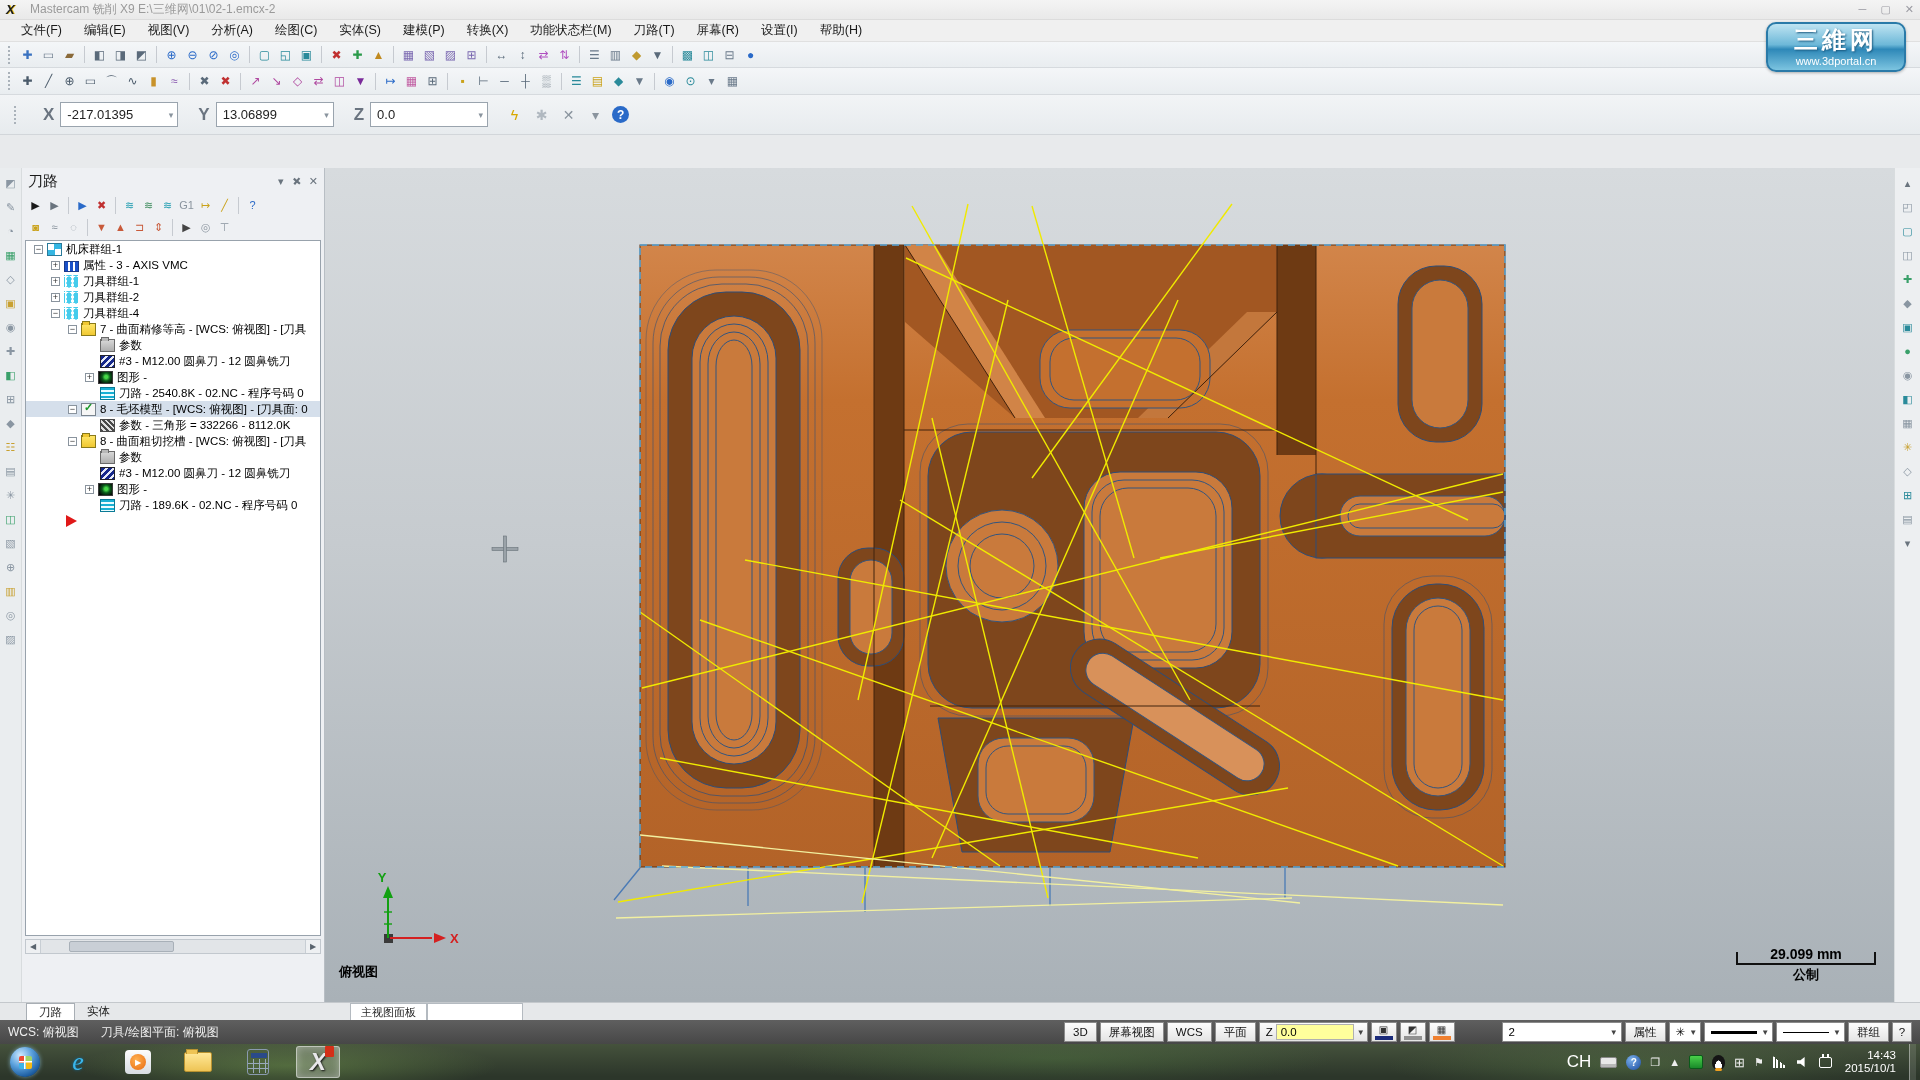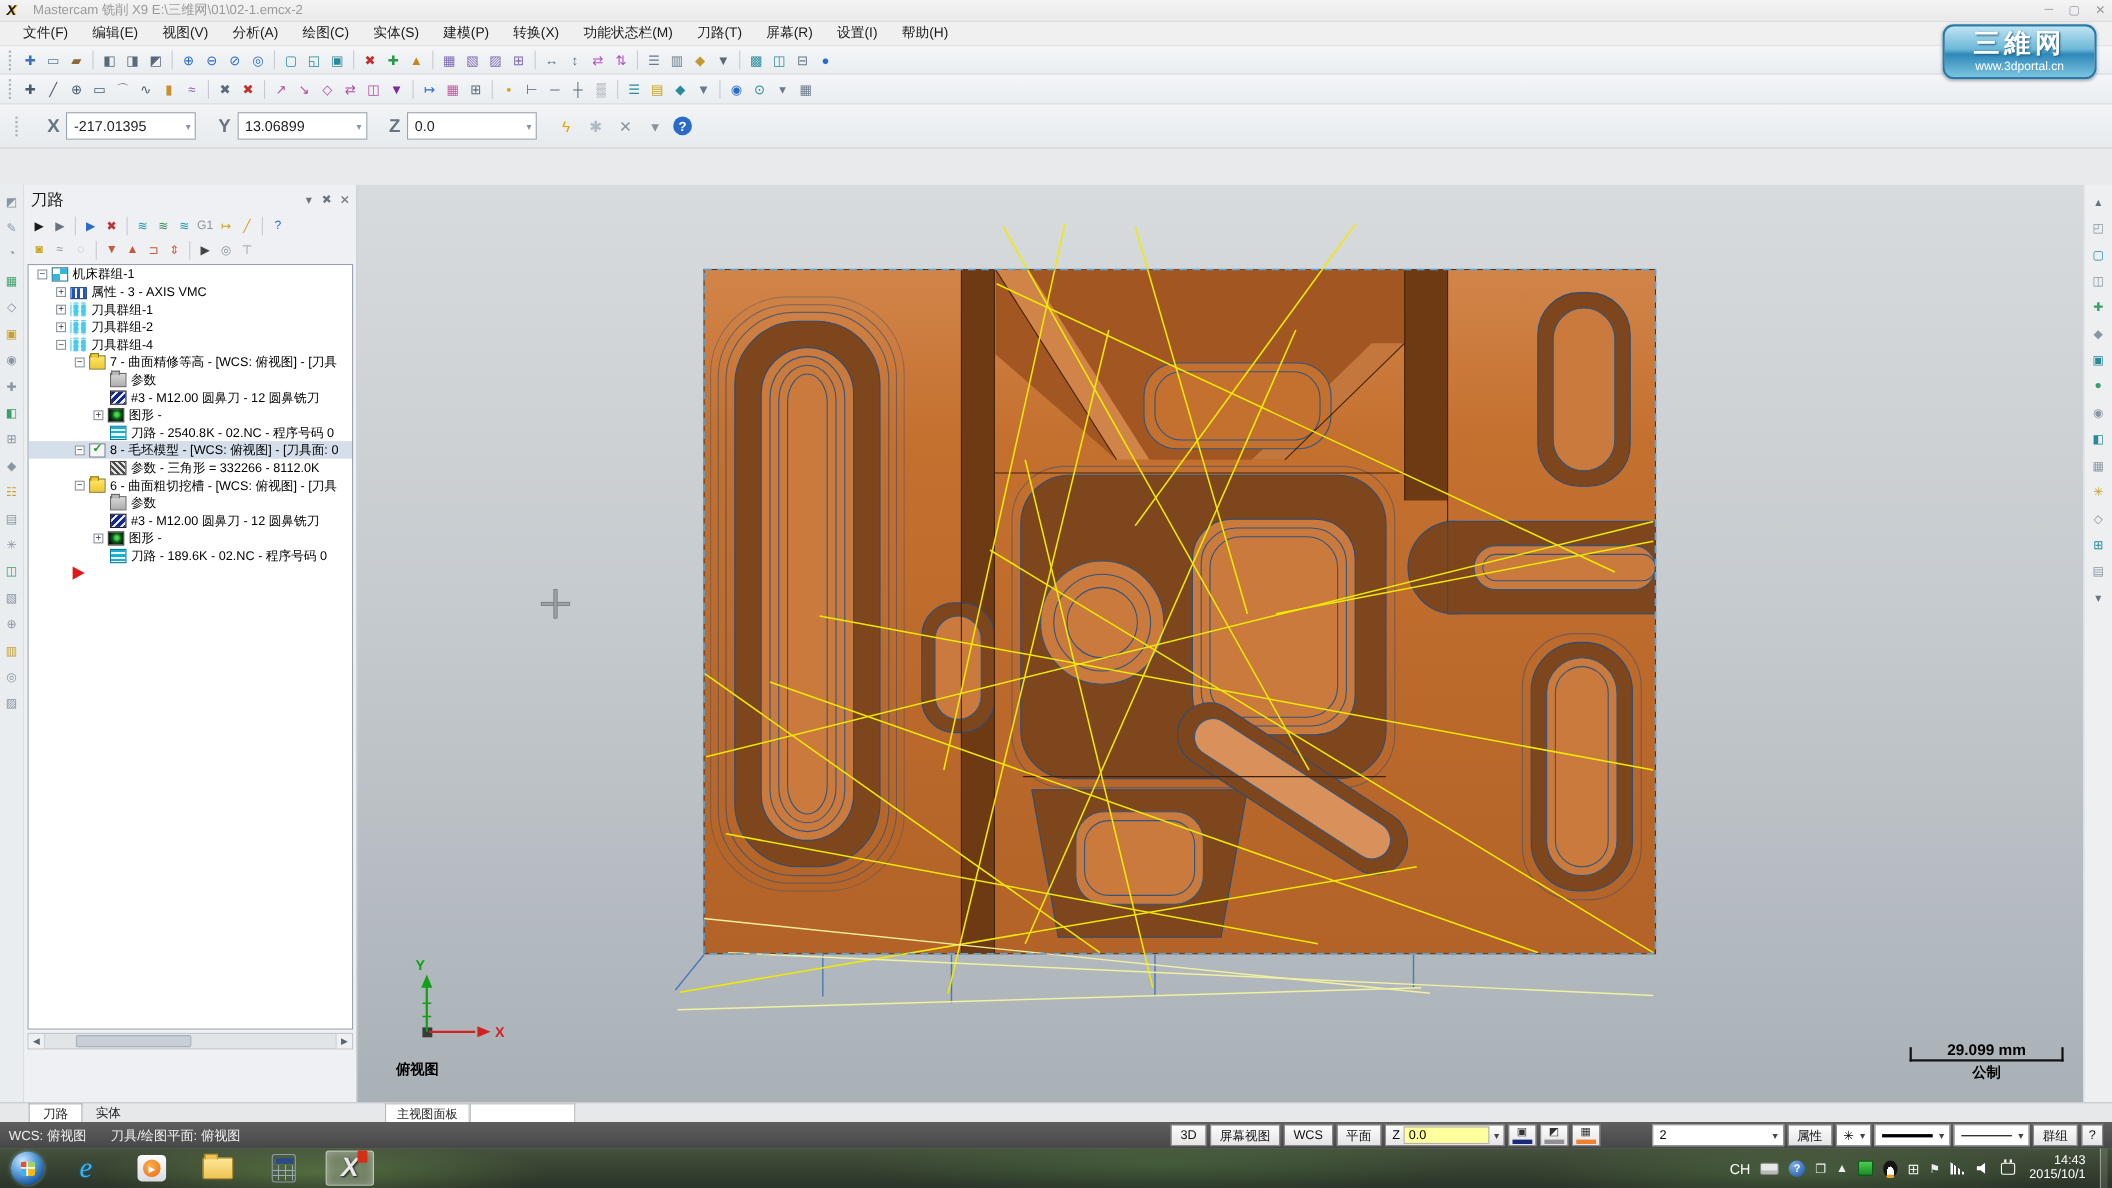--- a/index.html
+++ b/index.html
@@ -91,21 +91,21 @@
   
   .tabstrip { position:absolute; left:0; bottom:0; width:1920px; height:18px; background:#e6e8ea; border-top:1px solid #c4c8cc; display:flex; align-items:stretch; font-size:11.5px; }
   .ts-tab { padding:1px 12px; color:#222; display:flex; align-items:center; cursor:default; }
   .ts-tab.active { background:#fff; border:1px solid #a8aeb4; border-bottom:0; }
   .vp-tab { margin-left:228px; padding:1px 10px; font-size:11px; background:#fff; border:1px solid #b4bac0; border-bottom:0; color:#222; display:flex; align-items:center; }
   .vp-tab.blank { width:96px; margin-left:0; }
 
   
   .viewport { position:absolute; left:325px; top:0; width:1569px; height:834px; background:linear-gradient(180deg,#d7dbde 0%,#c6cbcf 45%,#a9b1b7 100%); overflow:hidden; cursor:default; }
   .viewport svg { position:absolute; left:0; top:0; }
-  .view-label { position:absolute; left:35px; top:795px; font-size:13px; font-weight:bold; color:#000;text-align:right; }
+  .view-label { position:absolute; left:14px; top:795px; font-size:13px; font-weight:bold; color:#000;text-align:right; }
   .scalebox { position:absolute; right:18px; top:778px; width:140px; text-align:center; }
   .scale-val { font-size:14px; font-weight:bold; color:#000; border-bottom:2px solid #111; position:relative; padding:0 10px 1px; }
   .scale-val::before,.scale-val::after { content:""; position:absolute; bottom:-2px; width:2px; height:13px; background:#111; }
   .scale-val::before { left:0; } .scale-val::after { right:0; }
   .scale-unit { font-size:13px; font-weight:bold; color:#000; margin-top:1px; }
 
   
   .statusbar { position:absolute; top:1020px; left:0; width:1920px; height:24px; background:linear-gradient(#5f5f5f,#474747); display:flex; align-items:center; padding:0 8px; }
   .sb-left { color:#f0f0f0; font-size:12px; display:flex; gap:22px; }
   .sb-right { margin-left:auto; display:flex; align-items:center; gap:3px; height:22px; }
@@ -137,21 +137,21 @@
   .task-ico.active { background:rgba(255,255,255,.22); border:1px solid rgba(255,255,255,.55); box-shadow:inset 0 0 8px rgba(255,255,255,.35); }
   .ie-e { font-family:"Liberation Serif",serif; font-style:italic; font-size:26px; color:#3ab6ea; text-shadow:0 0 3px #0a6aa0; }
   .wmp { width:26px; height:24px; background:linear-gradient(#fdfdfd,#d8dde2); border-radius:4px; display:flex; align-items:center; justify-content:center; }
   .wmp i { width:16px; height:16px; border-radius:50%; background:radial-gradient(circle at 40% 35%,#ffb050,#e86a10); display:flex; align-items:center; justify-content:center; color:#fff; font-size:8px; font-style:normal; }
   .tfolder { width:28px; height:20px; background:linear-gradient(#ffe898,#eec455); border:1px solid #b89230; border-radius:2px; position:relative; }
   .tfolder::before { content:""; position:absolute; top:-4px; left:1px; width:10px; height:4px; background:#eec455; border:1px solid #b89230; border-bottom:0; }
   .calc { width:22px; height:26px; background:linear-gradient(#f4f8fc,#c8d4e0); border:1px solid #8a9ab0; border-radius:3px; background-image:linear-gradient(#2a4a8a,#2a4a8a),repeating-linear-gradient(0deg,transparent 0 4px,#9ab 4px 5px),repeating-linear-gradient(90deg,transparent 0 5px,#9ab 5px 6px); background-size:16px 5px,100% 60%,100% 60%; background-position:3px 3px,0 9px,0 9px; background-repeat:no-repeat; }
   .mcx { font-size:24px; font-weight:bold; color:#e8e8ea; text-shadow:1px 1px 2px #111; position:relative; font-style:italic; }
   .mcx::after { content:""; position:absolute; right:-8px; top:-2px; width:9px; height:11px; background:#d43018; border-radius:1px; }
   .tray { margin-left:auto; display:flex; align-items:center; gap:9px; position:relative; z-index:1; color:#fff; }
-  .tray-txt { font-size:13px; color:#fff;margin-left:12px; }
+  .tray-txt { font-size:17px; color:#fff;margin-left:12px; }
   .kbd { width:17px; height:11px; background:#e8e8e8; border-radius:2px; border:1px solid #888; box-shadow:inset 0 -3px 0 #b8b8b8; }
   .tray-help { width:15px; height:15px; border-radius:50%; background:radial-gradient(circle at 35% 30%,#7ab0ea,#1a4a9e); color:#fff; font-size:10px; font-weight:bold; display:flex; align-items:center; justify-content:center; }
   .tray-g { font-size:11px; color:#eee; }
   .greenapp { width:14px; height:14px; background:linear-gradient(#4ad04a,#1a8a2a); border-radius:2px; border:1px solid #0a5a1a; }
   .qq { width:13px; height:15px; border-radius:50% 50% 45% 45%; background:radial-gradient(ellipse at 50% 72%,#fff 34%,#141414 36%); position:relative; }
   .qq::after { content:""; position:absolute; bottom:-1px; left:3px; width:7px; height:3px; background:#f0a020; border-radius:2px; }
   .sig { width:15px; height:12px; background:linear-gradient(90deg,#fff 0 2px,transparent 2px 3.5px,#fff 3.5px 5.5px,transparent 5.5px 7px,#fff 7px 9px,transparent 9px 10.5px,#fff 10.5px 12.5px,transparent 12.5px); -webkit-mask:linear-gradient(to top right,#000 49%,transparent 50%); mask:linear-gradient(to top right,#000 49%,transparent 50%); }
   .spk { width:13px; height:12px; background:#fff; clip-path:polygon(0 35%,28% 35%,60% 8%,60% 92%,28% 65%,0 65%); }
   .plug { width:13px; height:11px; border:1.5px solid #fff; border-radius:2px; position:relative; }
   .plug::before { content:""; position:absolute; top:-4px; left:2px; width:2px; height:3px; background:#fff; box-shadow:5px 0 #fff; }
@@ -431,21 +431,21 @@
             <span>8 - 毛坯模型 - [WCS: 俯视图] - [刀具面: 0</span>
           </div>
           <div class="tree-row" style="padding-left: 59px;">
             <span style="width: 15px;"> </span>
             <span class="tico ti-tri"></span>
             <span>参数 - 三角形 = 332266 - 8112.0K</span>
           </div>
           <div class="tree-row" style="padding-left: 42px;">
             <span class="twig">−</span>
             <span class="tico ti-folder"></span>
-            <span>6 - 曲面粗切挖槽 - [WCS: 俯视图] - [刀具</span>
+            <span>8 - 曲面粗切挖槽 - [WCS: 俯视图] - [刀具</span>
           </div>
           <div class="tree-row" style="padding-left: 59px;">
             <span style="width: 15px;"> </span>
             <span class="tico ti-folderg"></span>
             <span>参数</span>
           </div>
           <div class="tree-row" style="padding-left: 59px;">
             <span style="width: 15px;"> </span>
             <span class="tico ti-tool"></span>
             <span>#3 - M12.00 圆鼻刀 - 12 圆鼻铣刀</span>

